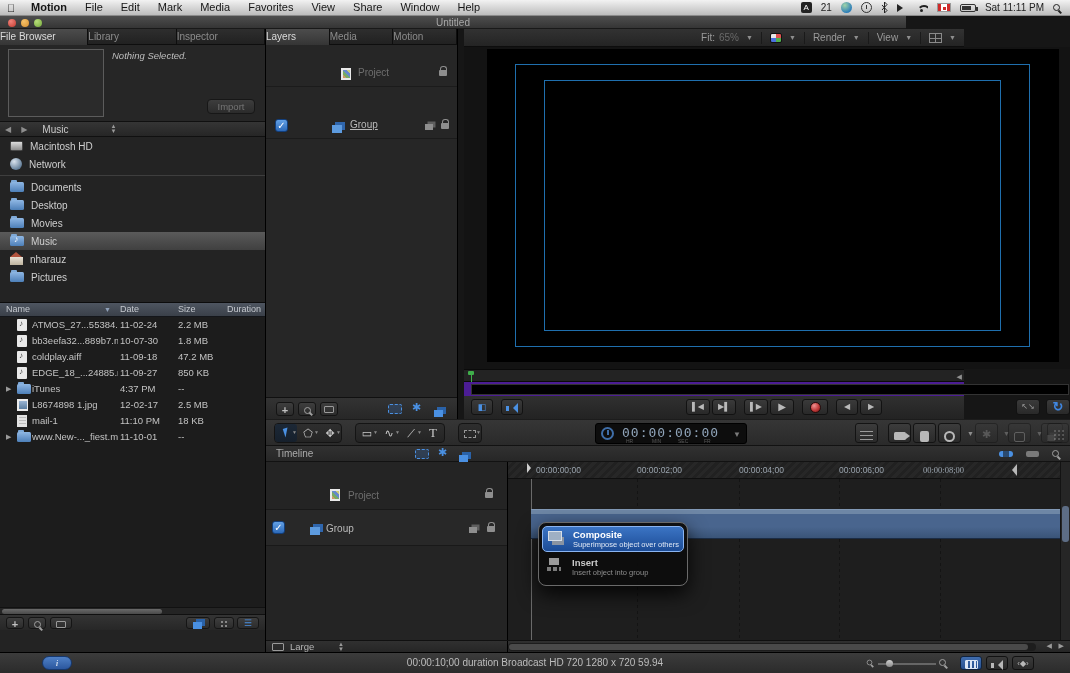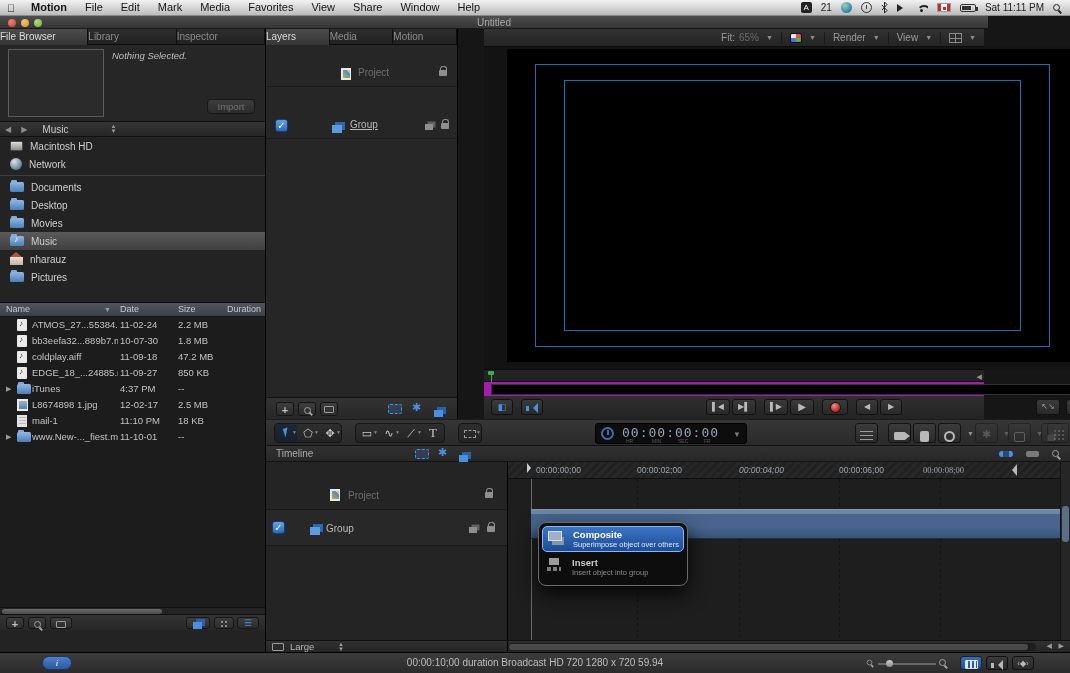--- a/index.html
+++ b/index.html
@@ -24,21 +24,21 @@
   .ic-wifi::after{content:"";position:absolute;left:4.5px;top:5.5px;width:3px;height:3px;background:#222;border-radius:50%}
   .ic-flag{width:14px;height:9px;background:linear-gradient(90deg,#d02a2a 0 27%,#fff 27% 73%,#d02a2a 73%);border:0.5px solid #999}
   .ic-flag::after{content:"";position:absolute;left:5.5px;top:2.5px;width:3px;height:3px;background:#d02a2a}
   .ic-batt{width:16px;height:8px;border:1px solid #333;border-radius:2px}
   .ic-batt::before{content:"";position:absolute;right:-3px;top:2px;width:2px;height:4px;background:#333}
   .ic-batt::after{content:"";position:absolute;left:1px;top:1px;bottom:1px;width:9px;background:#333}
   .ic-mag-dark{width:7px;height:7px;border:1.5px solid #222;border-radius:50%}
   .ic-mag-dark::after{content:"";position:absolute;width:4px;height:1.5px;background:#222;transform:rotate(45deg);right:-3px;bottom:-2px}
 
   
-  #titlebar{position:absolute;left:0;top:16px;width:988px;height:13px;background:linear-gradient(#4e4e4e,#353535);border-bottom:1px solid #191919;z-index:55}
+  #titlebar{position:absolute;left:0;top:16px;width:906px;height:13px;background:linear-gradient(#4e4e4e,#353535);border-bottom:1px solid #191919;z-index:55}
   .tl{position:absolute;top:3px;width:8px;height:8px;border-radius:50%}
   #win-title{position:absolute;left:0;right:0;top:0;text-align:center;font-size:10px;color:#a8a8a8;line-height:13px}
 
   
   .ptabs{display:flex;height:16px;background:#181818}
   .ptab{flex:1;font-size:10px;color:#8c8c8c;line-height:16px;background:linear-gradient(#2e2e2e,#212121);border-right:1px solid #0e0e0e;border-bottom:1px solid #0e0e0e}
   .ptab.active{background:linear-gradient(#4c4c4c,#353535);color:#dcdcdc;border-bottom:none}
 
   
   #fb{position:absolute;left:0;top:29px;width:266px;height:623px;background:#232323;border-right:1px solid #000}
@@ -123,21 +123,21 @@
   .caret{color:#8e8e8e;font-size:7px;margin-left:3px}
 
   
   #layers{position:absolute;left:266px;top:29px;width:192px;height:390px;background:#262626;border-right:1px solid #000}
   .lrow{position:relative;height:24px;border-bottom:1px solid #1b1b1b}
   .lrow .rname{position:absolute;top:6px;font-size:10px}
   #layers-bottom{position:absolute;left:0;bottom:0;width:100%;height:22px;background:linear-gradient(#333,#272727);border-top:1px solid #101010}
   .lb-btn{position:absolute;top:4px;width:18px;height:14px;border-radius:3px;background:linear-gradient(#3e3e3e,#2b2b2b);border:1px solid #141414;text-align:center;line-height:12px}
 
   
-  #canvasP{position:absolute;left:484px;top:29px;width:500px;height:390px;background:#a21caf}
+  #canvasP{position:absolute;left:464px;top:29px;width:500px;height:390px;background:#4c1d95}
   #canvas-topbar{position:absolute;left:0;top:0;width:100%;height:18px;background:linear-gradient(#323232,#242424);border-bottom:1px solid #0d0d0d;display:flex;justify-content:flex-end;align-items:center;gap:4px;padding-right:8px;font-size:10px;color:#9a9a9a}
   .tb-sep{width:1px;height:12px;background:#1a1a1a;margin:0 4px}
   .i-colorchan{width:12px;height:10px;border-radius:2px;background:conic-gradient(#e05050 0 25%,#50b050 25% 50%,#4a70e0 50% 75%,#e8e8e8 75%);border:1px solid #111}
   .i-grid{width:13px;height:10px;border:1px solid #8a8a8a;background:linear-gradient(90deg,transparent 0 5px,#8a8a8a 5px 6px,transparent 6px),linear-gradient(transparent 0 4px,#8a8a8a 4px 5px,transparent 5px)}
   #canvas-view{position:absolute;left:0;top:18px;width:612px;height:322px;background:#131313;overflow:hidden}
   #project-rect{position:absolute;left:23px;top:2px;width:572px;height:313px;background:#000}
   .saferect{position:absolute;border:1px solid #1f6fae}
   #scrubber{position:absolute;left:0;top:340px;width:100%;height:13px;background:#232323;border-top:1px solid #0a0a0a;border-bottom:1px solid #0a0a0a}
   #scrub-ph{position:absolute;left:4px;top:1px;width:6px;height:11px}
   #scrub-ph::before{content:"";position:absolute;left:0;top:0;width:6px;height:4px;background:#3fae4a;border-radius:1px}
@@ -467,21 +467,21 @@
       <span class="icon i-check" style="position:absolute;left:6px;top:11px"></span>
       <span class="icon i-group" style="position:absolute;left:44px;top:14px"></span>
       <span class="rname" style="position:absolute;left:60px;top:13px;font-size:10px;color:#b9b9b9">Group</span>
       <span class="icon i-lay" style="position:absolute;right:28px;top:14px"></span>
       <span class="icon i-lock" style="position:absolute;right:12px;top:12px"></span>
     </div>
   </div>
 
   <div id="tl-right">
     <div id="ruler">
-      <span id="ruler-ticks"><span class="tick" style="left: 28px;">00:00:00;00</span><span class="tick" style="left: 129px;">00:00:02;00</span><span class="tick" style="left: 231px; font-style: italic;">00:00:04;00</span><span class="tick" style="left: 331px;">00:00:06;00</span><span class="tick" style="left: 415px; font-family: Liberation Serif, serif;">00:00:08;00</span></span>
+      <span id="ruler-ticks"><span class="tick" style="left: 28px;">00:00:00;00</span><span class="tick" style="left: 129px;">00:00:02;00</span><span class="tick" style="left: 231px;">00:00:04;00</span><span class="tick" style="left: 331px;">00:00:06;00</span><span class="tick" style="left: 415px; font-family: Liberation Serif, serif;">00:00:08;00</span></span>
       <span class="tick" style="right:-28px">0:00:10</span>
       <span id="end-marker"></span>
       <span id="ph-top"></span>
     </div>
     <div id="tracks">
       <div class="vline" style="left:129px"></div>
       <div class="vline" style="left:231px"></div>
       <div class="vline" style="left:331px"></div>
       <div class="vline" style="left:432px"></div>
       <div id="playhead-line"></div>

